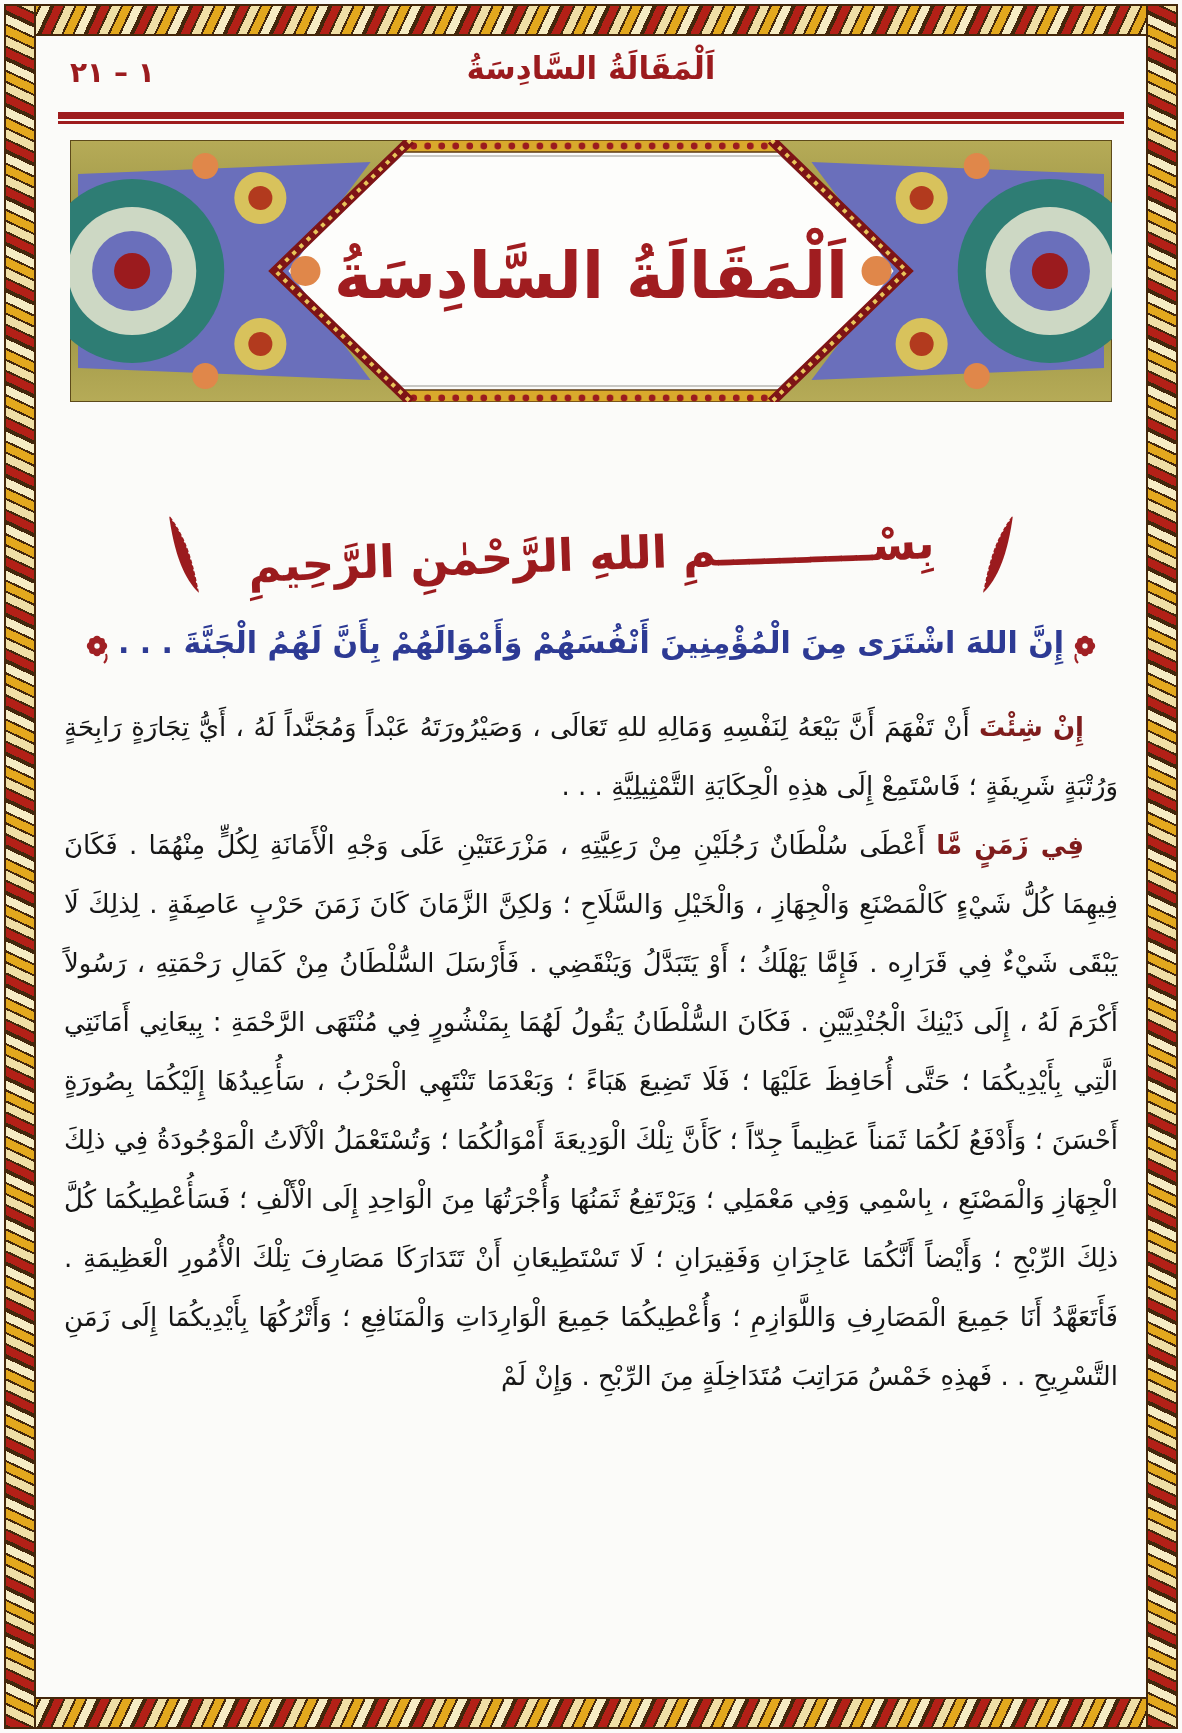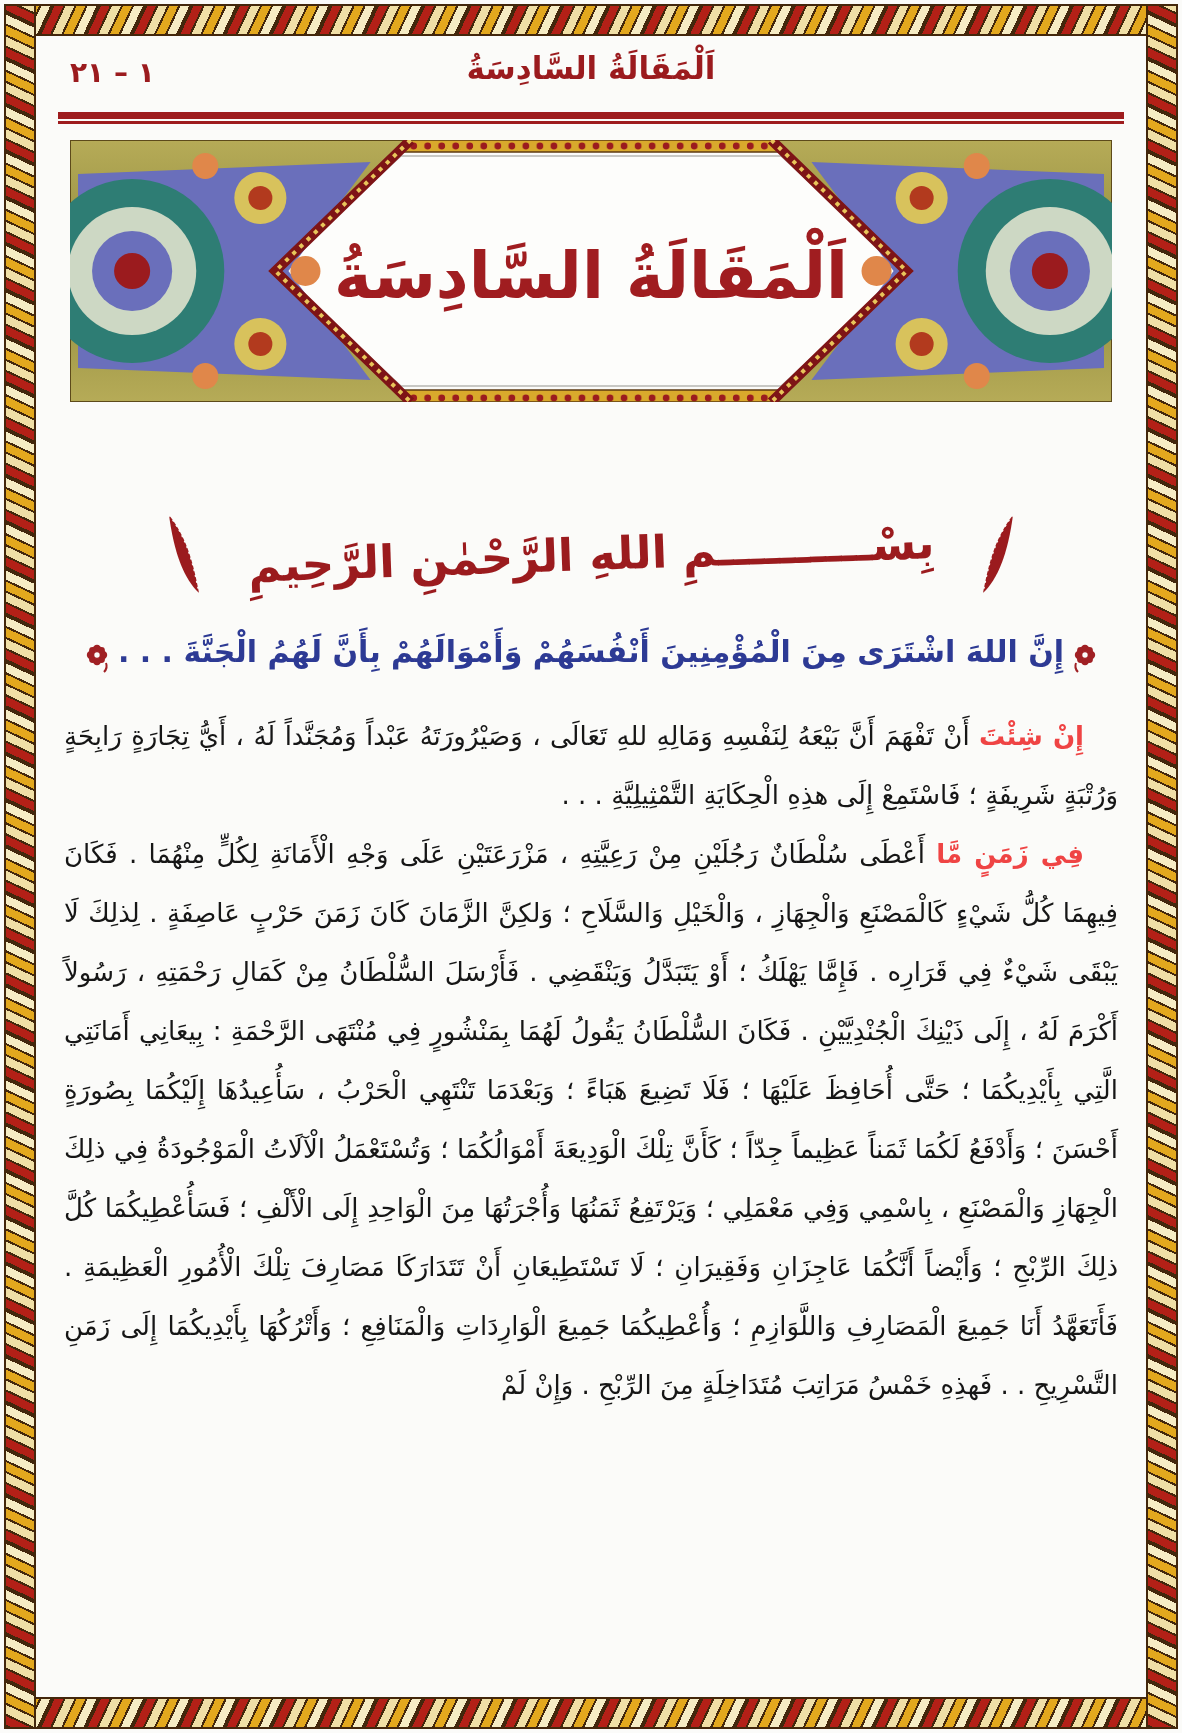--- a/index.html
+++ b/index.html
@@ -62,34 +62,34 @@
     display:flex;align-items:center;justify-content:center;gap:46px;
   }
   .bismillah-text{
     color:#9b1b1e;font-size:45px;font-weight:bold;white-space:nowrap;
     transform:rotate(-2deg);
   }
   .leaf{flex:0 0 auto;}
 
   
   .verse{
-    margin-top:24px;display:flex;align-items:center;justify-content:center;gap:8px;
+    margin-top:15px;display:flex;align-items:center;justify-content:center;gap:8px;
     color:#2d3a94;font-size:30px;font-weight:bold;
   }
   .verse-text{white-space:nowrap;}
   .rosette{flex:0 0 auto;transform:translateY(4px);}
 
   
   .body{
     margin-top:38px;
     color:#161616;font-size:26px;line-height:59px;
     text-align:justify;
   }
   .body p{margin:0;text-indent:34px;}
-  .lead{color:#ef4444;font-weight:bold;}
+  .lead{color:#7f1d1d;font-weight:bold;}
 </style>
 </head>
 <body>
 
 <div class="page">
 
   <div class="fr h top"></div>
   <div class="fr h bottom"></div>
   <div class="fr v left"></div>
   <div class="fr v right"></div>

